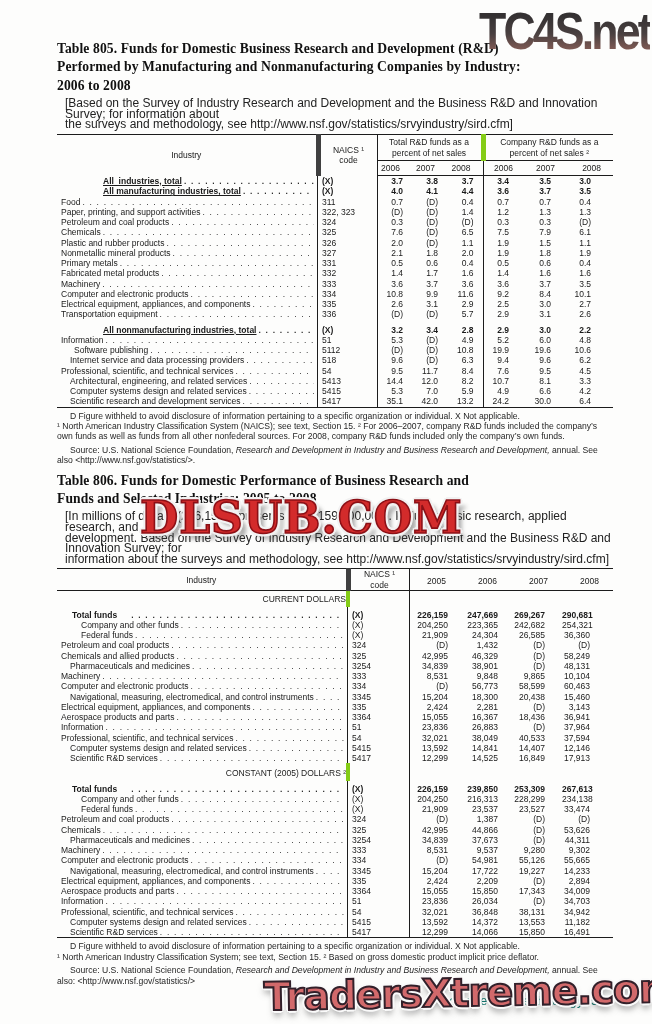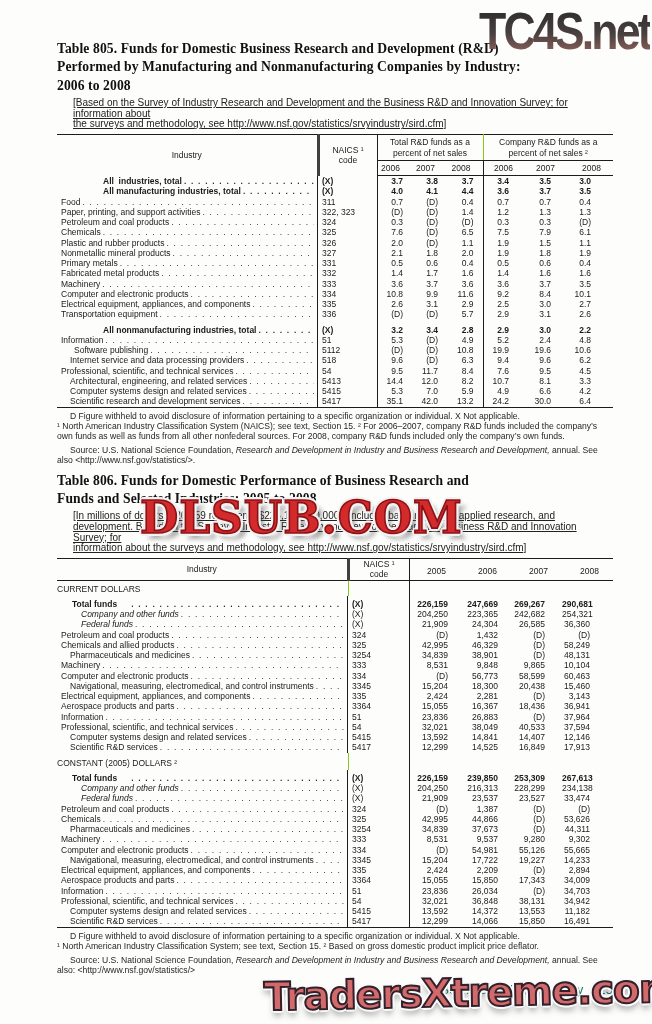--- a/index.html
+++ b/index.html
@@ -7,36 +7,36 @@
     position:relative;width:652px;height:1024px;background:#fdfdfc;
     overflow:hidden;font-family:"Liberation Sans",sans-serif;color:#1a1a1a;
     -webkit-font-smoothing:antialiased;
   }
   .content{position:absolute;left:57px;top:40px;width:556px;}
 
   
   .tbl-title{font-family:"Liberation Serif",serif;font-weight:bold;font-size:13.6px;
     line-height:18.4px;margin:0 0 3px 0;color:#111;letter-spacing:.1px;}
   .tbl-title .tl{display:block;}
-  .note{font-size:10px;line-height:10.6px;margin:0 0 4px 16px;color:#222;text-decoration:underline;}
+  .note{font-size:12px;line-height:10.6px;margin:0 0 4px 8px;color:#222;}
   .note .nl{display:block;}
 
   
   table{border-collapse:collapse;table-layout:fixed;width:556px;
     font-size:8.5px;color:#1a1a1a;margin:0;}
   table{border-top:1.5px solid #1c1c1c;border-bottom:1.5px solid #1c1c1c;}
   thead tr.last th{border-bottom:1.4px solid #1c1c1c;}
   th{font-weight:normal;font-size:8.5px;padding:0;}
   td{padding:0;line-height:10.25px;vertical-align:bottom;}
 
-  .h-ind{vertical-align:middle;border-right:3px solid #404040;}
+  .h-ind{vertical-align:middle;border-right:5px solid #404040;}
   .h-naics{text-align:center;vertical-align:middle;border-right:1px solid #1c1c1c;line-height:10.5px;}
   .h-naics .blk{display:block;}
   .h-group{text-align:center;vertical-align:middle;line-height:10.5px;padding:2px 6px;border-bottom:1px solid #1c1c1c;}
-  .h-group.g1{border-right:1px solid #84cc16;}
+  .h-group.g1{border-right:5px solid #84cc16;}
   .h-year{text-align:right;height:14px;vertical-align:middle;}
   .h-year.sep{border-right:1px solid #1c1c1c;}
   #t805 .h-year{padding-right:12px;}
   #t806 .h-year{vertical-align:bottom;padding:0 14px 4px 0;}
 
   td.ind{display:flex;align-items:flex-end;border-right:1px solid #1c1c1c;overflow:hidden;}
   td.naics{border-right:1px solid #1c1c1c;padding-left:4px;text-align:left;}
   td.val{text-align:right;}
   td.val.sep{border-right:1px solid #1c1c1c;}
   #t805 td.val.g1{padding-right:9px;}
@@ -44,29 +44,29 @@
   #t805 td.val.lastc{padding-right:22px;}
   #t806 td.val.v0{padding-right:12px;margin-top:33px;}
   #t806 td.val.v1{padding-right:13px;margin-top:12px;}
   #t806 td.val.v2{padding-right:17px;margin-top:46px;}
   #t806 td.val.v3{padding-right:23px;}
 
   .lbl{white-space:pre;}
   .i0{padding-left:4px;}
   .i1{padding-left:13px;}
   .i2{padding-left:17px;}
-  .ib{padding-left:46px;}      
+  .ib{padding-left:46px;text-decoration:underline;}      
   .ib2{padding-left:15px;}     
-  .is{padding-left:24px;font-style:italic;}      
+  .is{padding-left:24px;}      
   .lead{flex:1;overflow:hidden;white-space:nowrap;margin:0 3px 0 2px;color:#2a2a2a;}
   .lead::after{content:" .\00a0\00a0.\00a0\00a0.\00a0\00a0.\00a0\00a0.\00a0\00a0.\00a0\00a0.\00a0\00a0.\00a0\00a0.\00a0\00a0.\00a0\00a0.\00a0\00a0.\00a0\00a0.\00a0\00a0.\00a0\00a0.\00a0\00a0.\00a0\00a0.\00a0\00a0.\00a0\00a0.\00a0\00a0.\00a0\00a0.\00a0\00a0.\00a0\00a0.\00a0\00a0.\00a0\00a0.\00a0\00a0.\00a0\00a0.\00a0\00a0.\00a0\00a0.\00a0\00a0.\00a0\00a0.\00a0\00a0.\00a0\00a0.\00a0\00a0.";}
   tr.b{font-weight:bold;}
   tr.gap td{padding-top:5px;}
   tr.gap2 td{padding-top:3px;gap:12px;}
-  td.sec{display:table-cell;text-align:left;padding:3px 0 2px 0;border-right:1px solid #84cc16;}
+  td.sec{display:table-cell;text-align:right;padding:3px 0 2px 0;border-right:4px solid #84cc16;}
 
   
   .fn{font-size:8.6px;line-height:10.4px;margin:3px 0 6px 0;color:#1f1f1f;}
   .fn p{margin:0;}
   .fn .ind1{text-indent:13px;}
   .fn .src{margin-top:3px;text-indent:13px;}
   .fn i{font-style:italic;}
 
   
   .secref{font-size:12.6px;text-align:right;margin-top:8px;color:#0f766e;
@@ -350,21 +350,21 @@
           <tr>
             <td class="ind">
               <span class="lbl i0">Information</span>
               <span class="lead"></span>
             </td>
             <td class="naics">51</td>
             <td class="val g1">5.3</td>
             <td class="val g1">(D)</td>
             <td class="val g1 sep">4.9</td>
             <td class="val g2">5.2</td>
-            <td class="val g2">2.4</td>
+            <td class="val g2">6.0</td>
             <td class="val g2 lastc">4.8</td>
           </tr>
           <tr>
             <td class="ind">
               <span class="lbl i2">Software publishing</span>
               <span class="lead"></span>
             </td>
             <td class="naics">5112</td>
             <td class="val g1">(D)</td>
             <td class="val g1">(D)</td>

